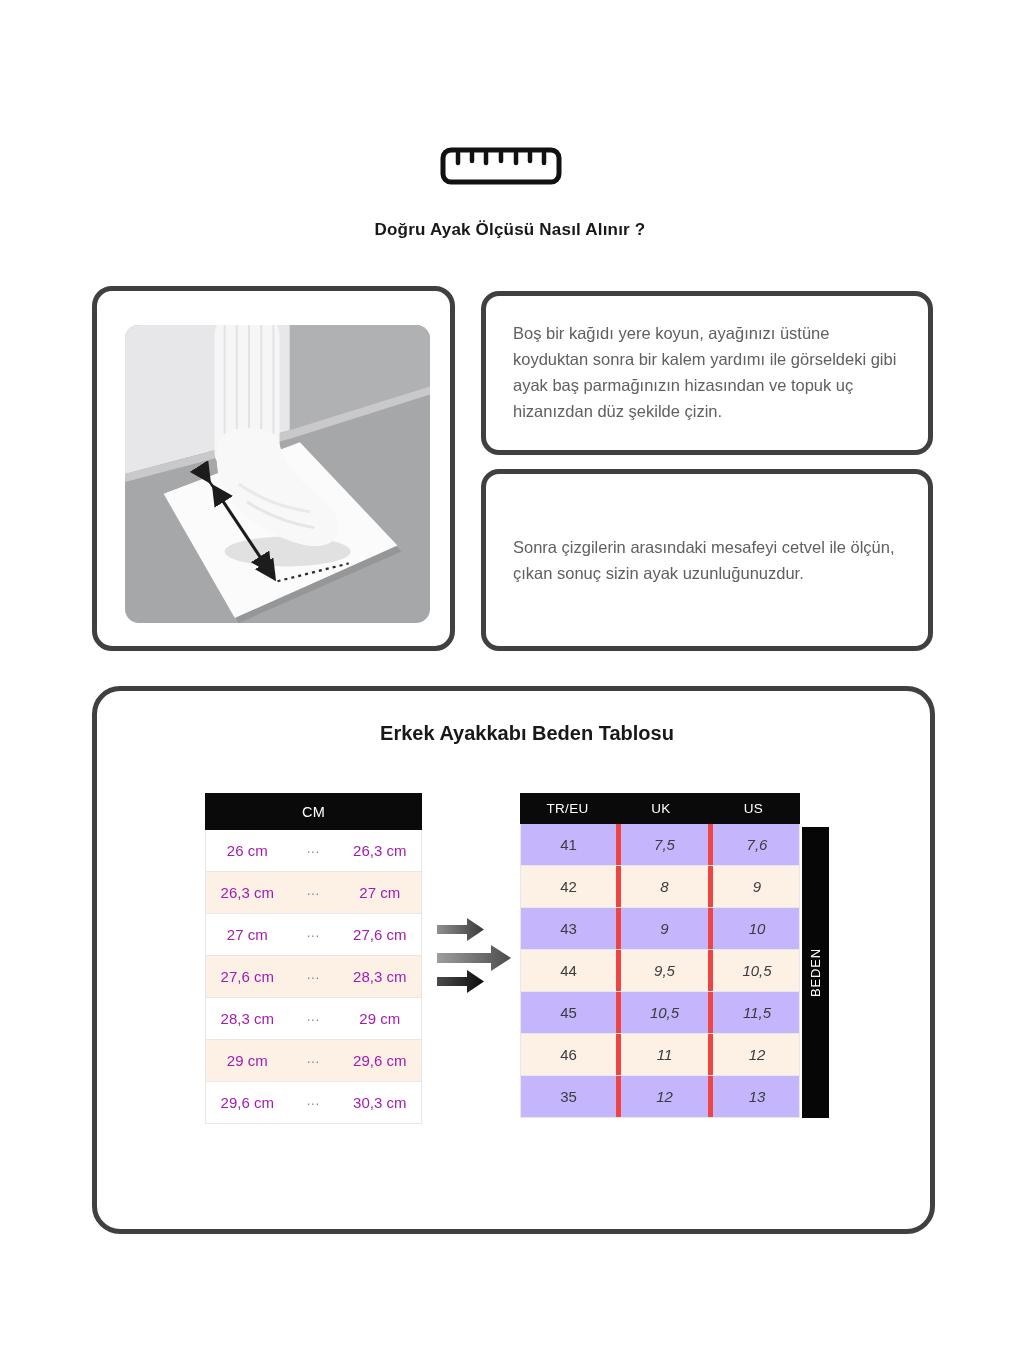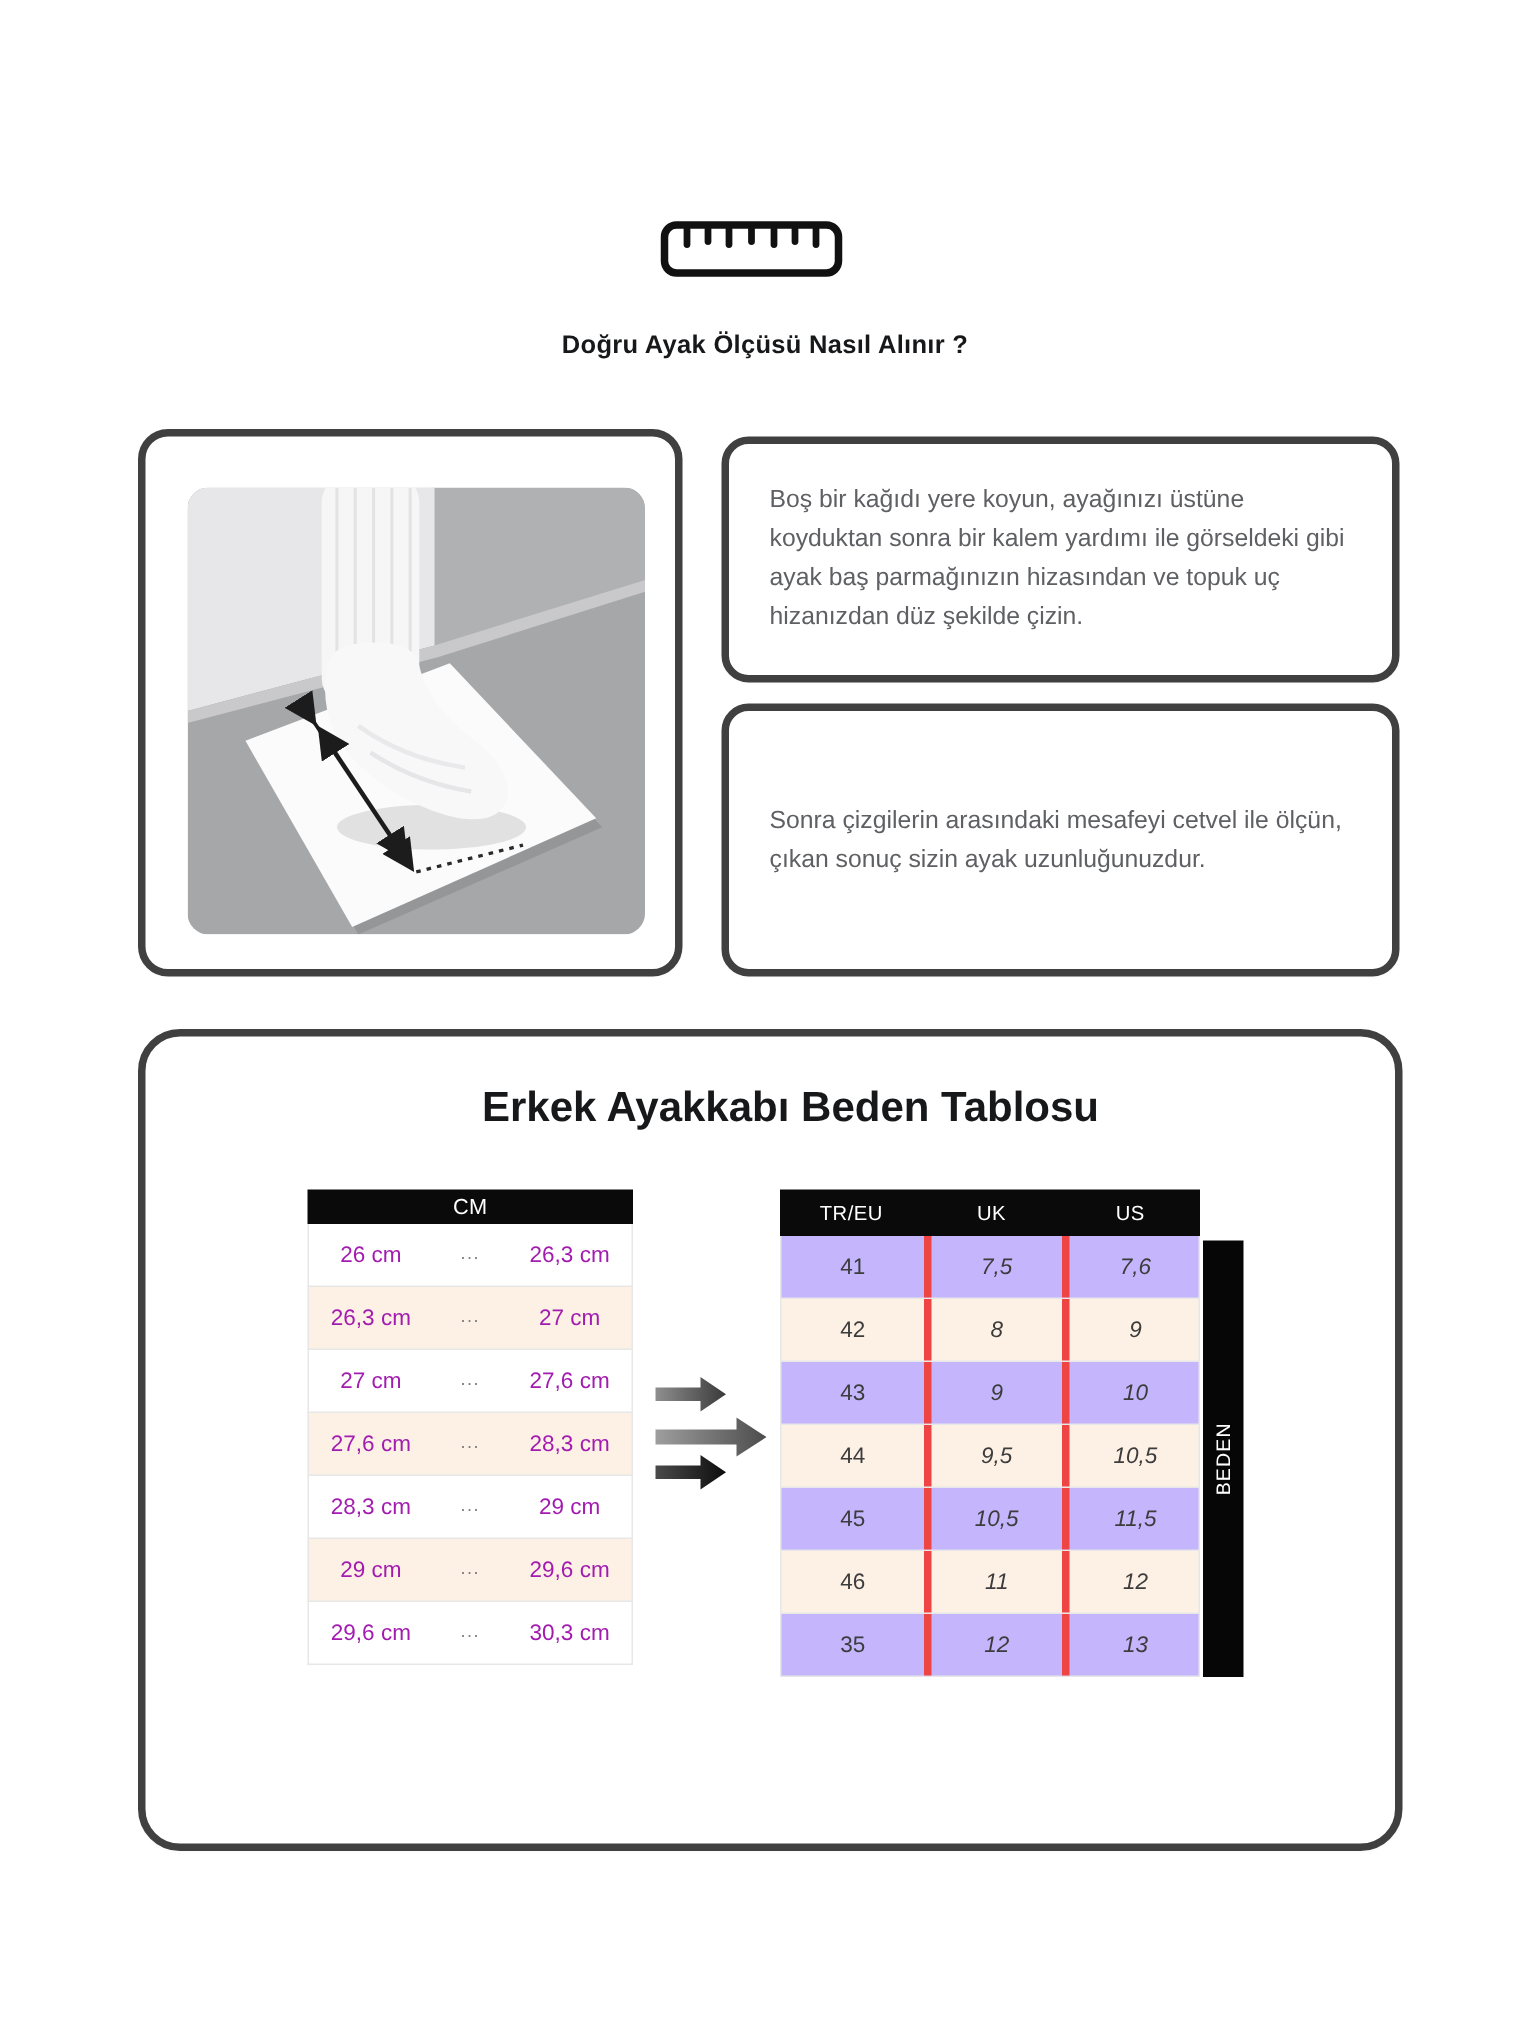--- a/index.html
+++ b/index.html
@@ -33,27 +33,27 @@
   .text-card-2 { left:481px; top:469px; width:452px; height:182px;
     padding:0 27px; display:flex; align-items:center; }
   .instruction-text {
     font-size:16.5px; line-height:26px; color:#5f6063;
   }
 
   
   .main-card { left:92px; top:686px; width:843px; height:548px; border-radius:28px; }
   .chart-title {
     left:92px; top:722px; width:843px; text-align:center;
-    font-size:28px; font-weight:bold; color:#17181a;padding-left:27px;
+    font-size:20px; font-weight:bold; color:#17181a;padding-left:27px;
   }
 
   
   .cm-table { left:205px; top:793px; width:217px; }
   .tbl-header {
-    background:#0a0a0a; color:#fff; height:23px;
+    background:#0a0a0a; color:#fff; height:37px;
     display:flex; align-items:center; justify-content:center;
     font-size:14.5px; letter-spacing:.3px;
   }
   .cm-row {
     display:grid; grid-template-columns:1fr 50px 1fr; align-items:center;
     height:42px; border:1px solid #e7e7e7; border-top:0; background:#fff;
   }
   .cm-row:nth-of-type(even) { background:#fdf0e5; }
   .cm-val { text-align:center; font-size:15px; color:#a21caf; }
   .cm-dots { text-align:center; font-size:12px; color:#7a7a7a; letter-spacing:1px; padding-bottom:4px; }

